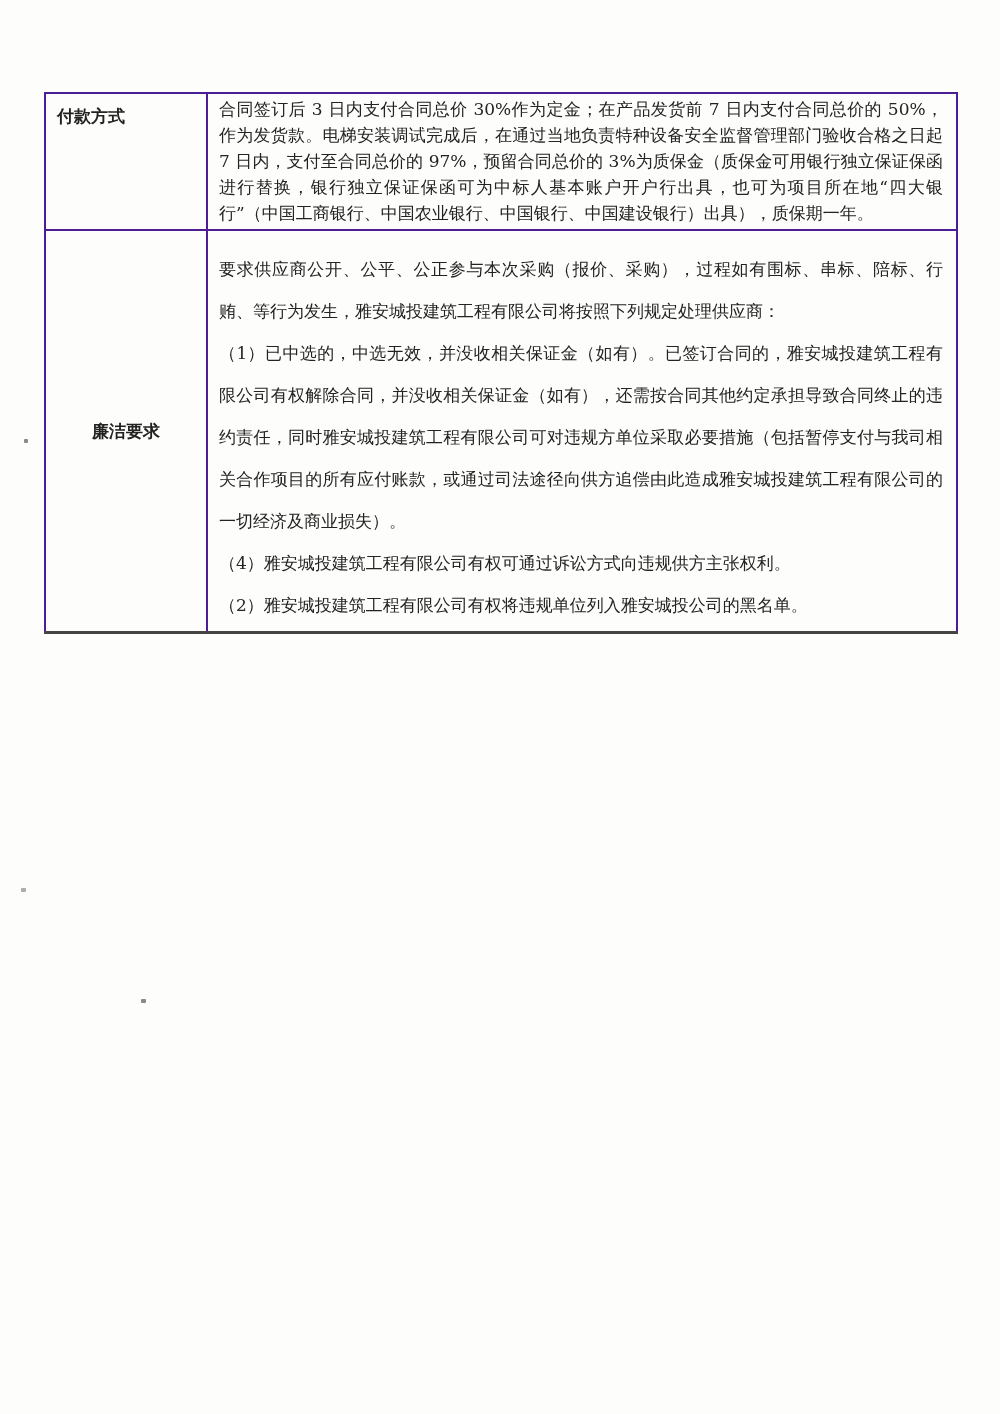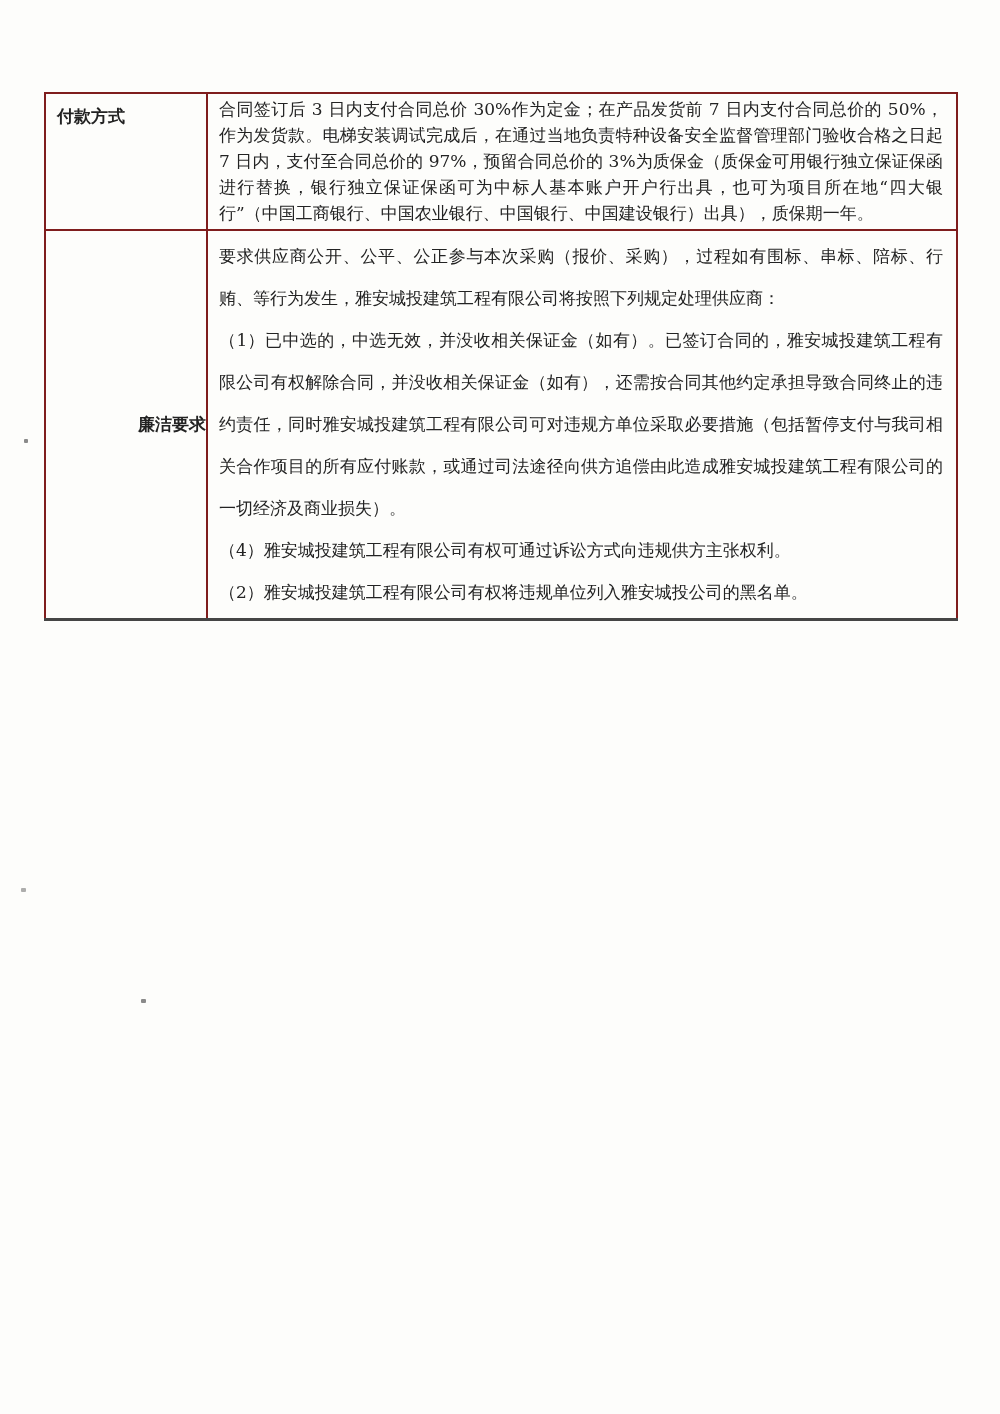--- a/index.html
+++ b/index.html
@@ -21,54 +21,54 @@
     position: absolute;
     left: 44px;
     top: 92px;
     width: 914px;
     border-collapse: collapse;
     table-layout: fixed;
     border: 2px solid #454545;
     border-bottom-width: 3px;
   }
   .doc-table td {
-    border: 2px solid #7f1d1d;
+    border: 2px solid #4c1d95;
   }
   .label-cell {
     width: 149px;
     font-family: "DejaVu Sans", "Liberation Sans", sans-serif;
     font-weight: 700;
     font-size: 17px;
     color: #222222;
   }
   .label-top {
     vertical-align: top;
     text-align: left;
     padding: 11px 0 0 11px;
   }
   .label-middle {
     vertical-align: middle;
-    text-align: right;
+    text-align: center;
     padding: 0;
   }
   .content-cell {
     vertical-align: top;
     font-size: 17px;
     text-align: justify;
     color: #232323;
     margin-top: 25px;
   }
   .content-payment {
     height: 131px;
     padding: 2px 13px 2px 11px;
     line-height: 26px;
   }
   .content-integrity {
     height: 381px;
-    padding: 4px 13px 2px 11px;
+    padding: 17px 13px 2px 11px;
     line-height: 42px;
   }
   .content-cell p {
     margin: 0;
   }
   .page-footer {
     position: absolute;
     left: 0;
     right: 0;
     top: 1286px;

